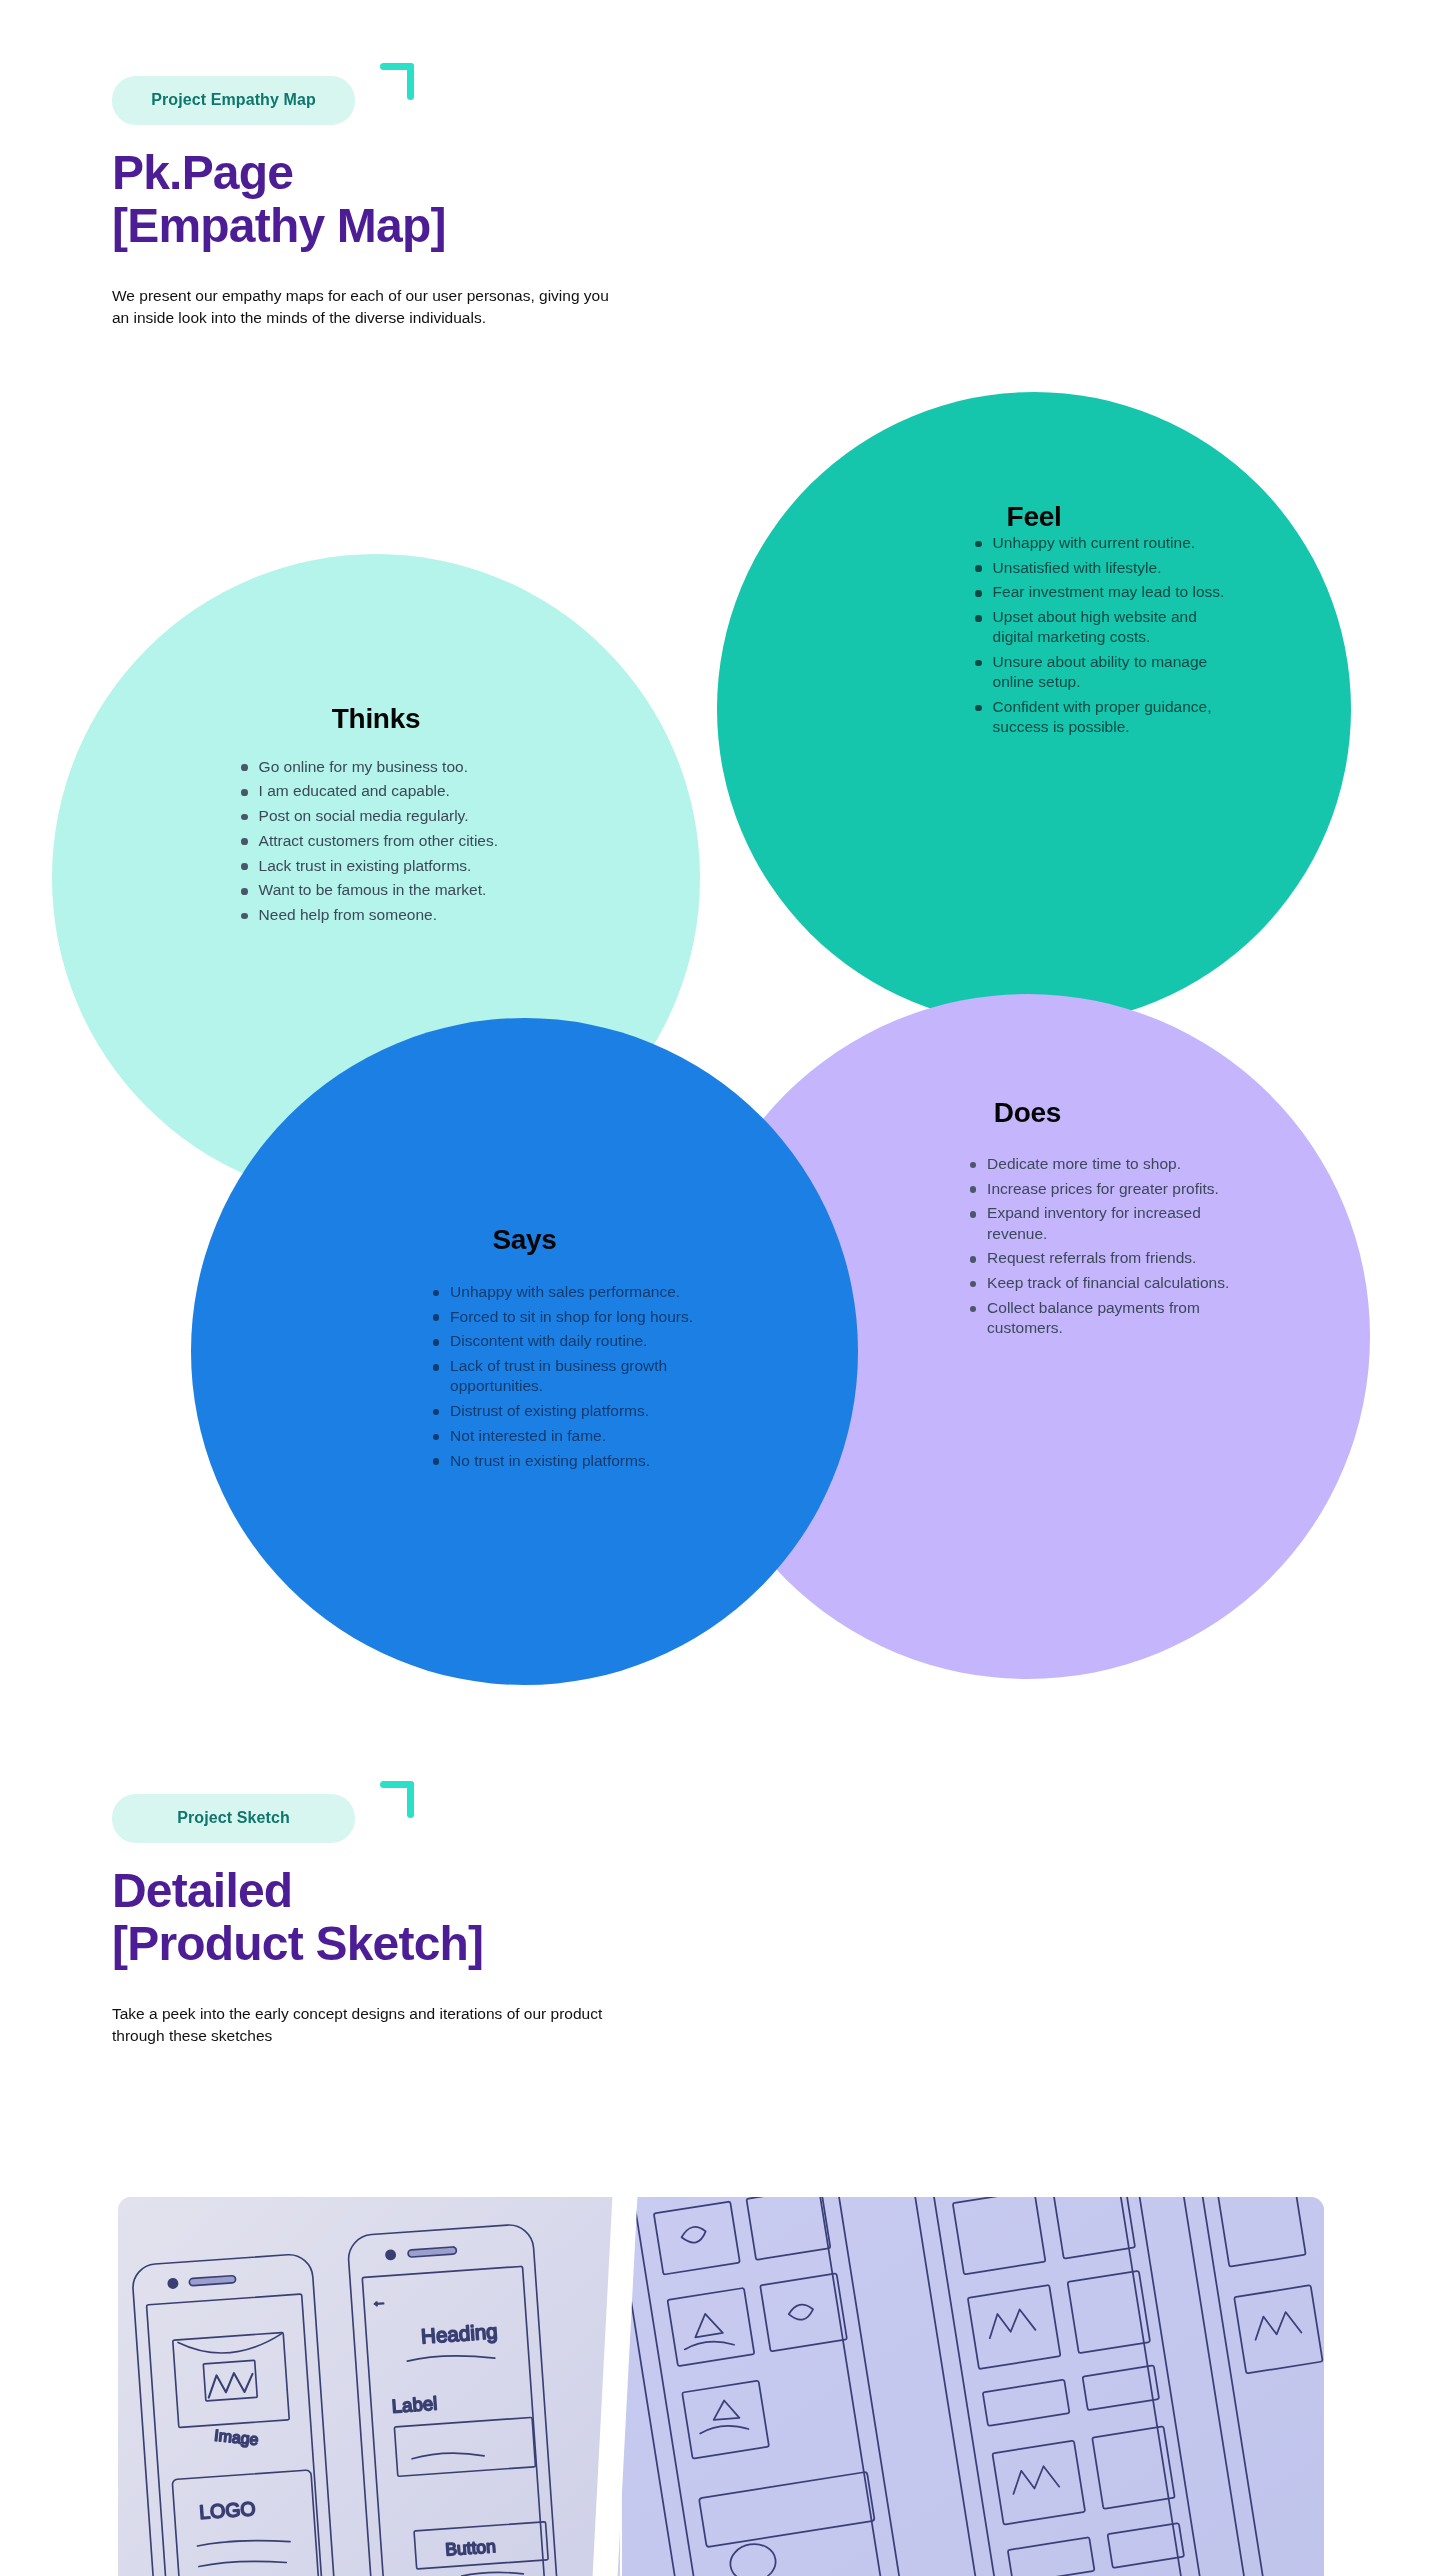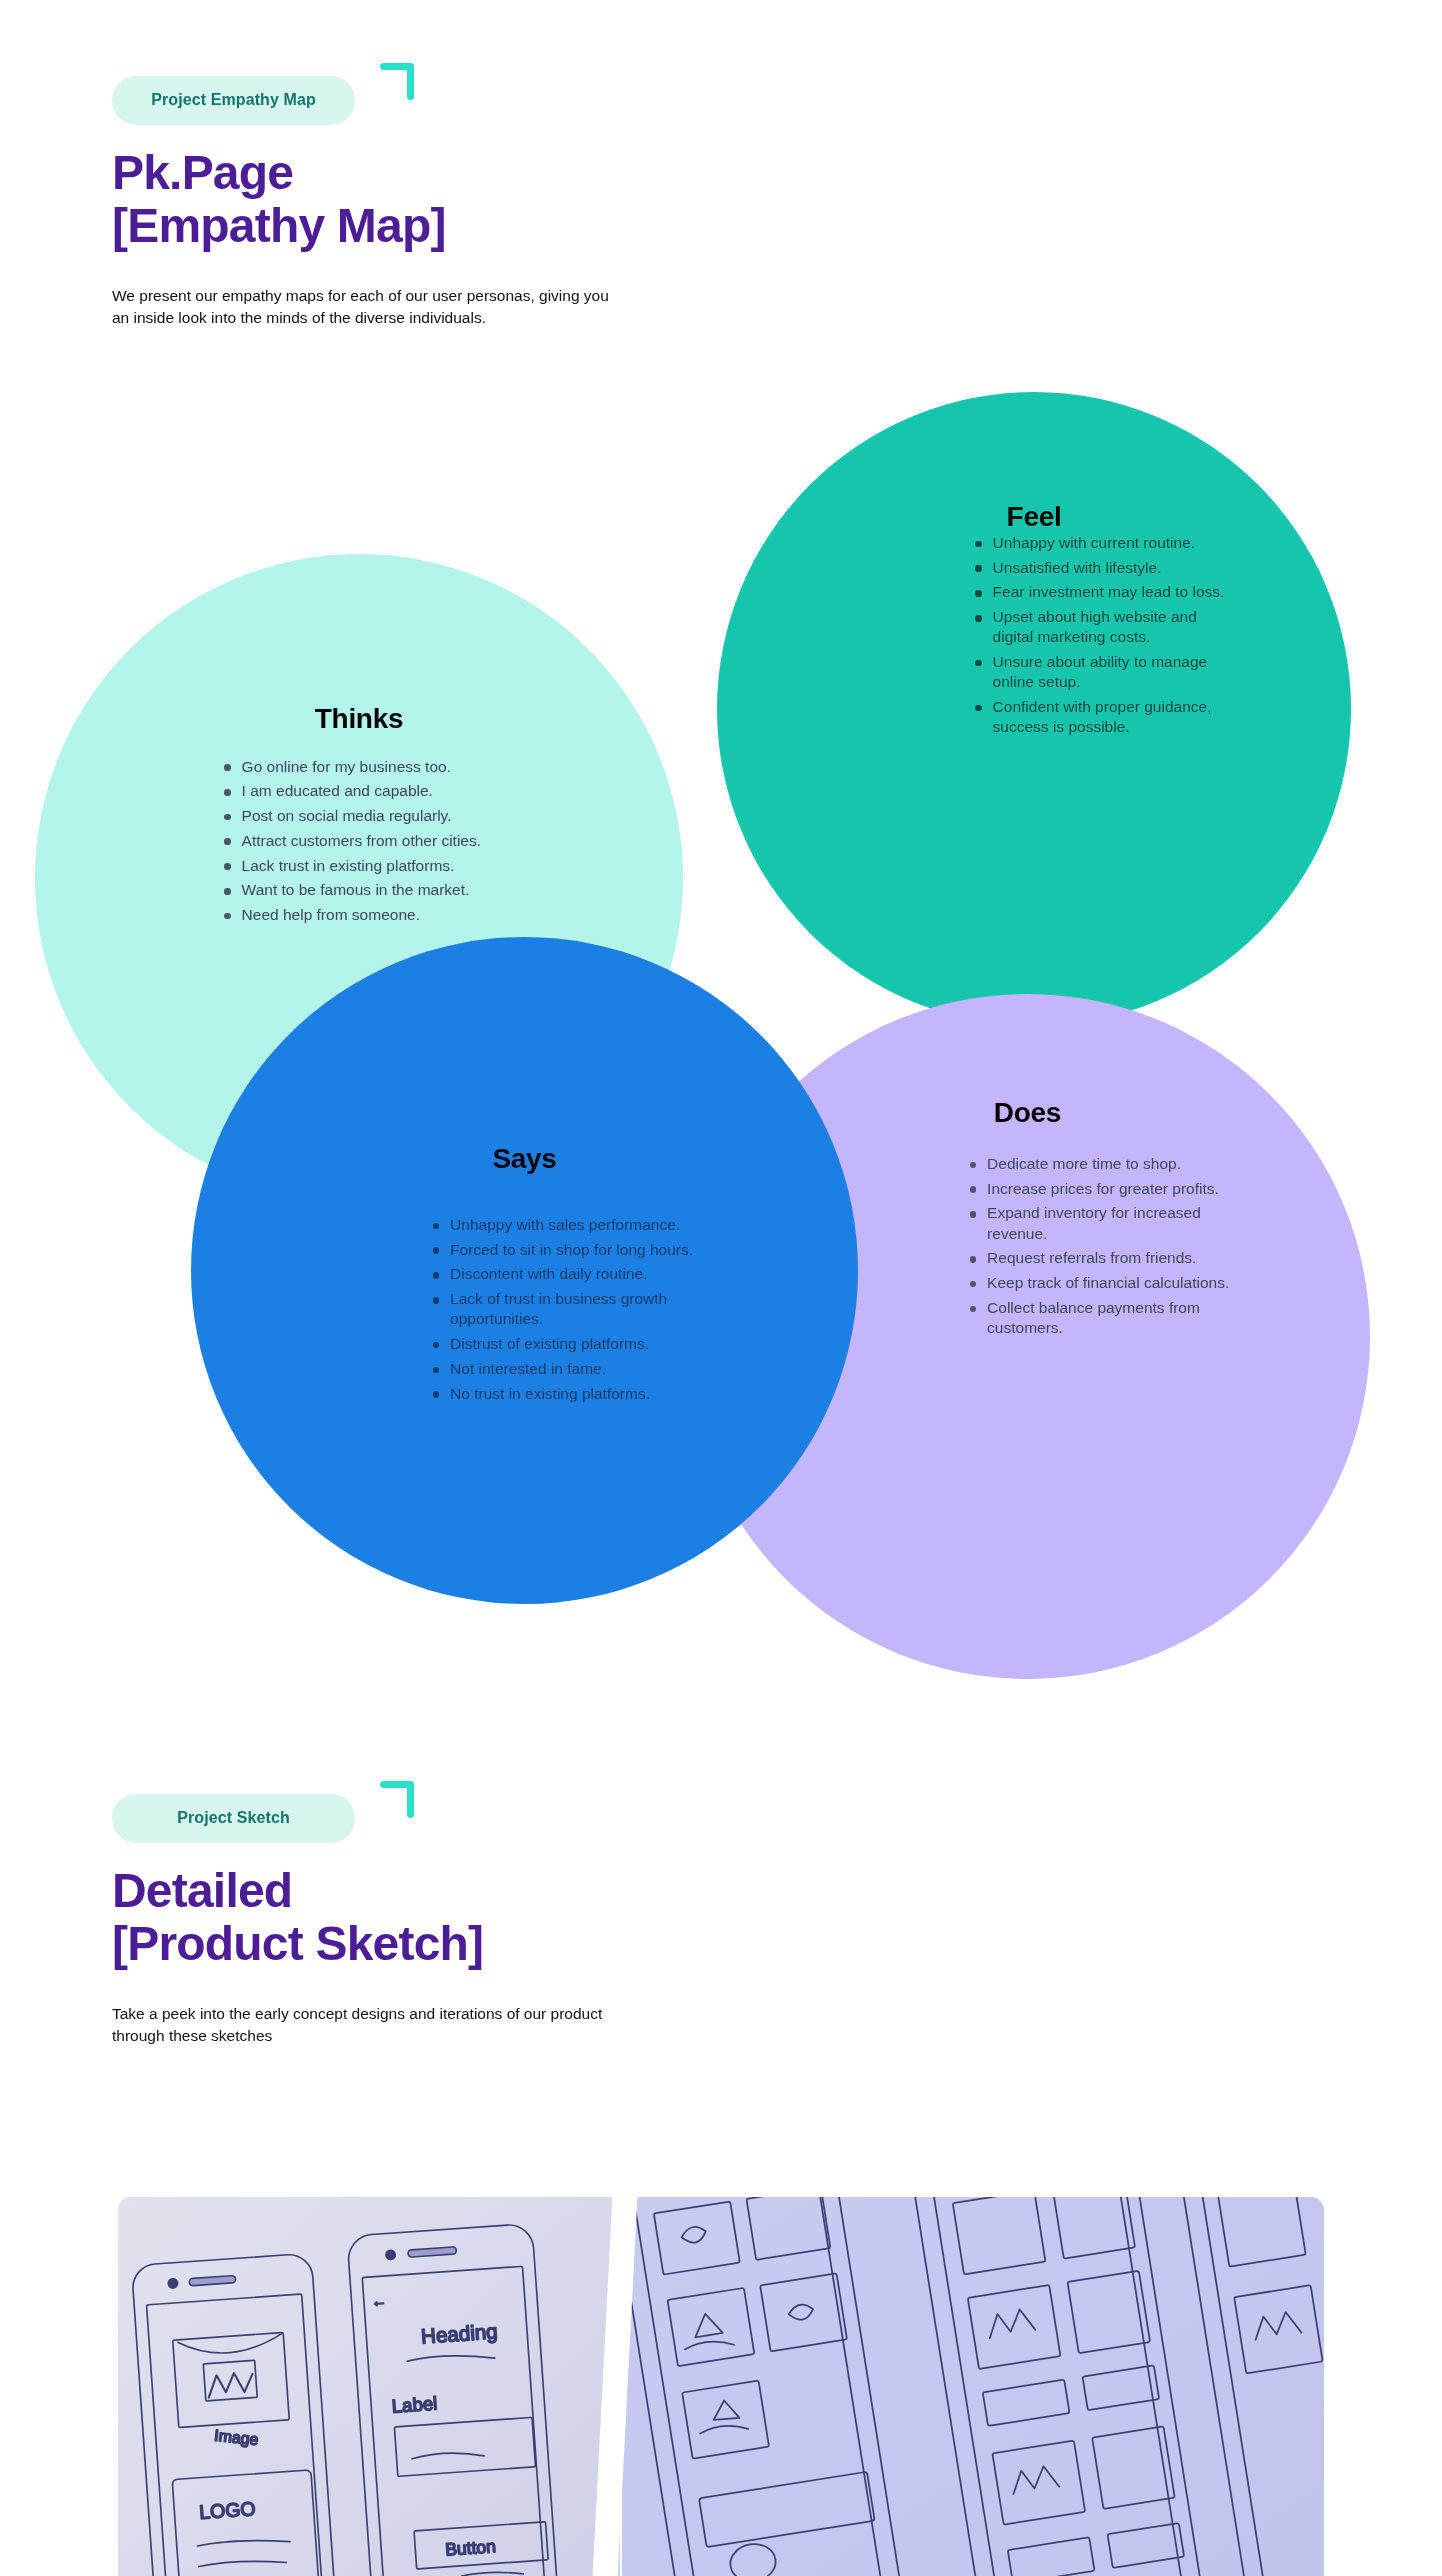--- a/index.html
+++ b/index.html
@@ -76,21 +76,21 @@
   </div>
   <h1 class="big-title">
     <span class="l1">Pk.Page</span>
     <span class="l2">[Empathy Map]</span>
   </h1>
   <p class="lede">We present our empathy maps for each of our user personas, giving you an inside look into the minds of the diverse individuals.</p>
 </div>
 
 <div id="empathy-map">
 
-  <div class="circle" id="c-thinks" style="left:35px;top:554px;width:648px;height:648px;z-index:1;padding-top:149px;">
+  <div class="circle" id="c-thinks" style="left:52px;top:554px;width:648px;height:648px;z-index:1;padding-top:149px;">
     <h3>Thinks</h3>
     <ul style="margin-top:21.6px;width:412px;padding-left:67px;box-sizing:border-box;">
       <li>Go online for my business too.</li>
       <li>I am educated and capable.</li>
       <li>Post on social media regularly.</li>
       <li>Attract customers from other cities.</li>
       <li>Lack trust in existing platforms.</li>
       <li>Want to be famous in the market.</li>
       <li>Need help from someone.</li>
     </ul>
@@ -113,21 +113,21 @@
     <ul style="margin-top:25px;width:412px;padding-left:144px;box-sizing:border-box;">
       <li>Dedicate more time to shop.</li>
       <li>Increase prices for greater profits.</li>
       <li>Expand inventory for increased revenue.</li>
       <li>Request referrals from friends.</li>
       <li>Keep track of financial calculations.</li>
       <li>Collect balance payments from customers.</li>
     </ul>
   </div>
 
-  <div class="circle" id="c-says" style="left:191px;top:937px;width:667px;height:667px;z-index:4;padding-top:206px;gap:14px;">
+  <div class="circle" id="c-says" style="left:191px;top:1018px;width:667px;height:667px;z-index:4;padding-top:206px;">
     <h3>Says</h3>
     <ul style="margin-top:26px;width:428px;padding-left:118px;box-sizing:border-box;">
       <li>Unhappy with sales performance.</li>
       <li>Forced to sit in shop for long hours.</li>
       <li>Discontent with daily routine.</li>
       <li>Lack of trust in business growth opportunities.</li>
       <li>Distrust of existing platforms.</li>
       <li>Not interested in fame.</li>
       <li>No trust in existing platforms.</li>
     </ul>

